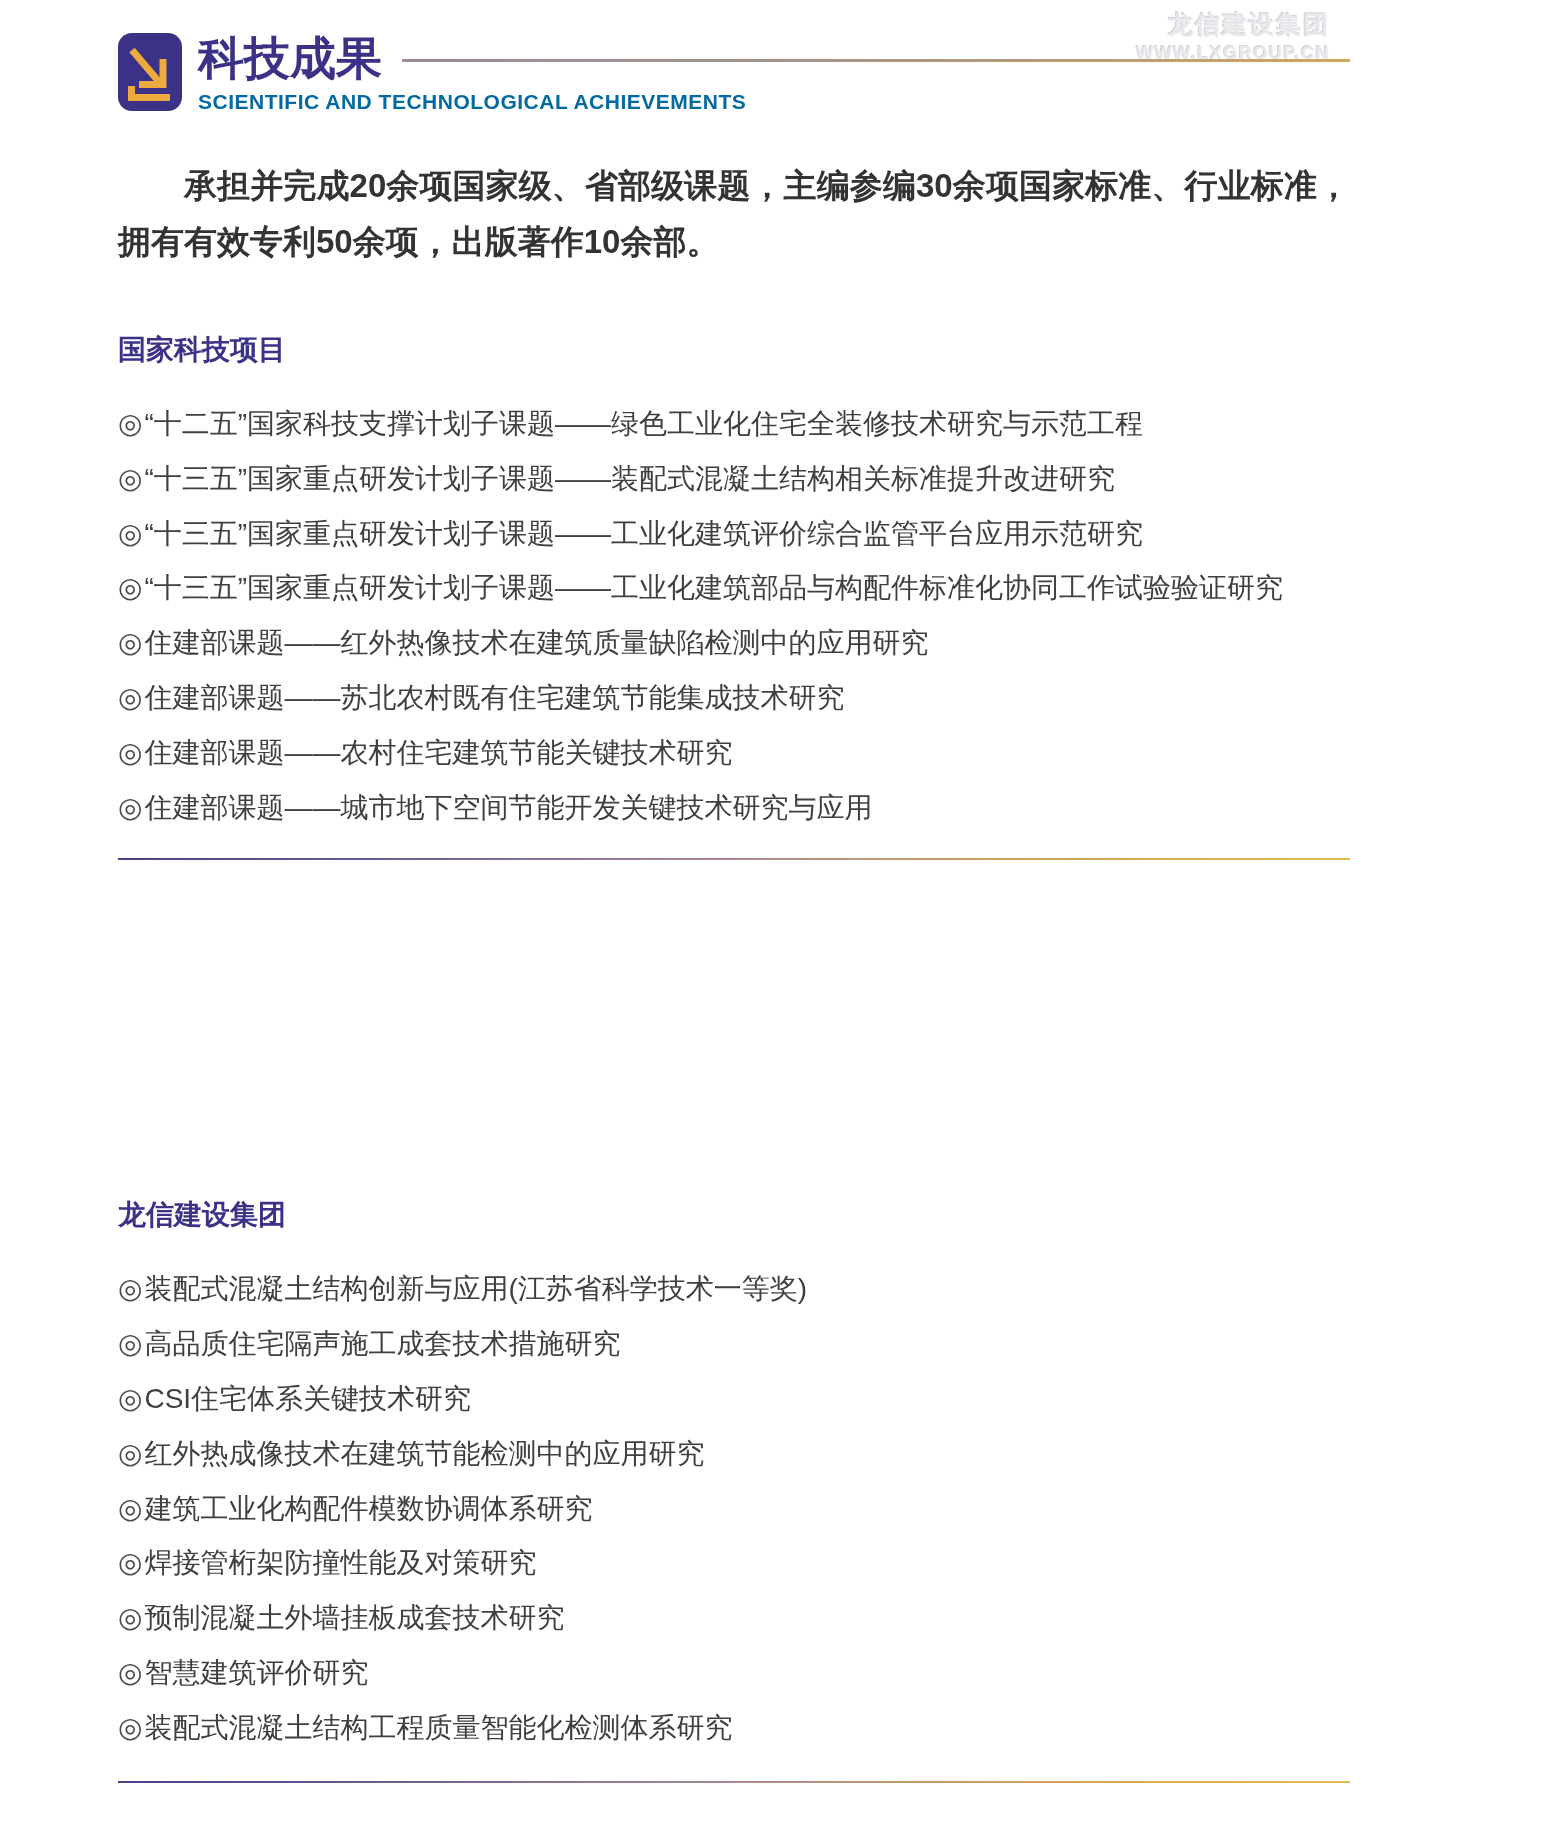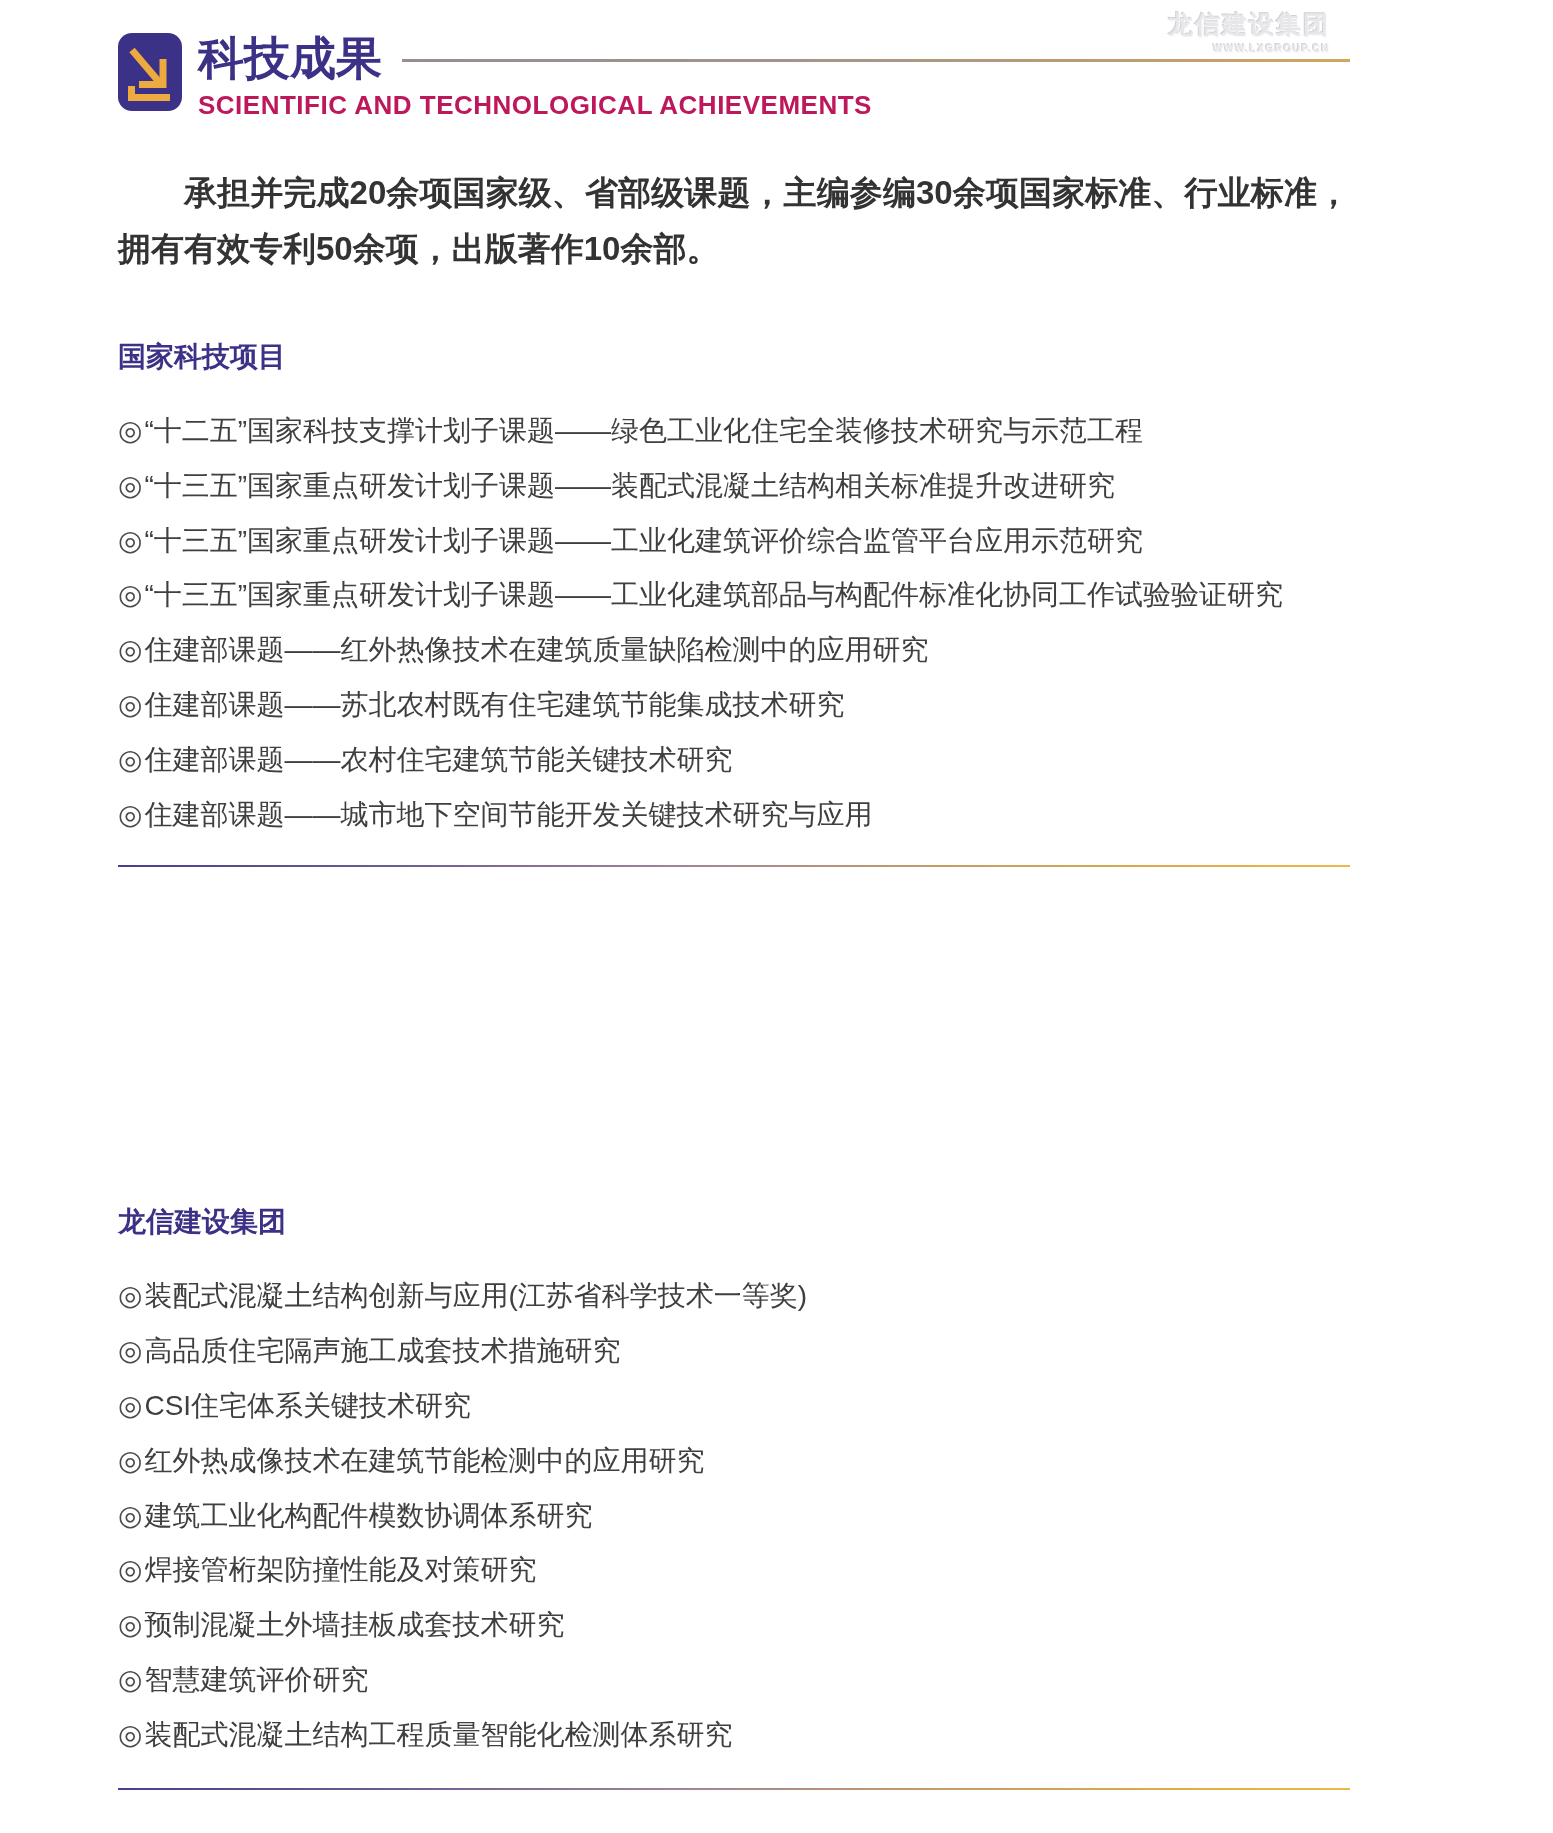--- a/index.html
+++ b/index.html
@@ -21,21 +21,21 @@
     top:8px;right:223px;
     text-align:right;
     user-select:none;
   }
   .wm-company{
     font-size:25px;font-weight:bold;letter-spacing:2px;
     color:#e7e6ea;
     text-shadow:1px 1px 0 #f8f8f9,-1px -1px 0 #d2d1d6;
   }
   .wm-url{
-    font-size:10px;font-weight:bold;letter-spacing:1.5px;
+    font-size:18px;font-weight:bold;letter-spacing:1.5px;
     color:#e7e6ea;
     text-shadow:1px 1px 0 #f8f8f9,-1px -1px 0 #d2d1d6;
     margin-top:2px;
   }
   
   .content{
     position:absolute;
     left:78px;top:0;
     width:1232px;
     margin-left:40px;
@@ -63,22 +63,22 @@
     white-space:nowrap;
   }
   .title-rule{
     flex:1 1 auto;
     height:3px;
     margin-left:20px;
     margin-top:4px;
     background:linear-gradient(90deg,#978b95 0%,#a5938a 40%,#bb9d74 75%,#cfa75e 100%);
   }
   .page-subtitle{
-    font-size:26px;font-weight:bold;
-    color:#be185d;
+    font-size:21px;font-weight:bold;
+    color:#0369a1;
     letter-spacing:0.5px;
     margin-top:6px;
     white-space:nowrap;
   }
   
   .intro{
     margin-top:44px;
     font-size:33px;
     font-weight:bold;
     color:#333333;

